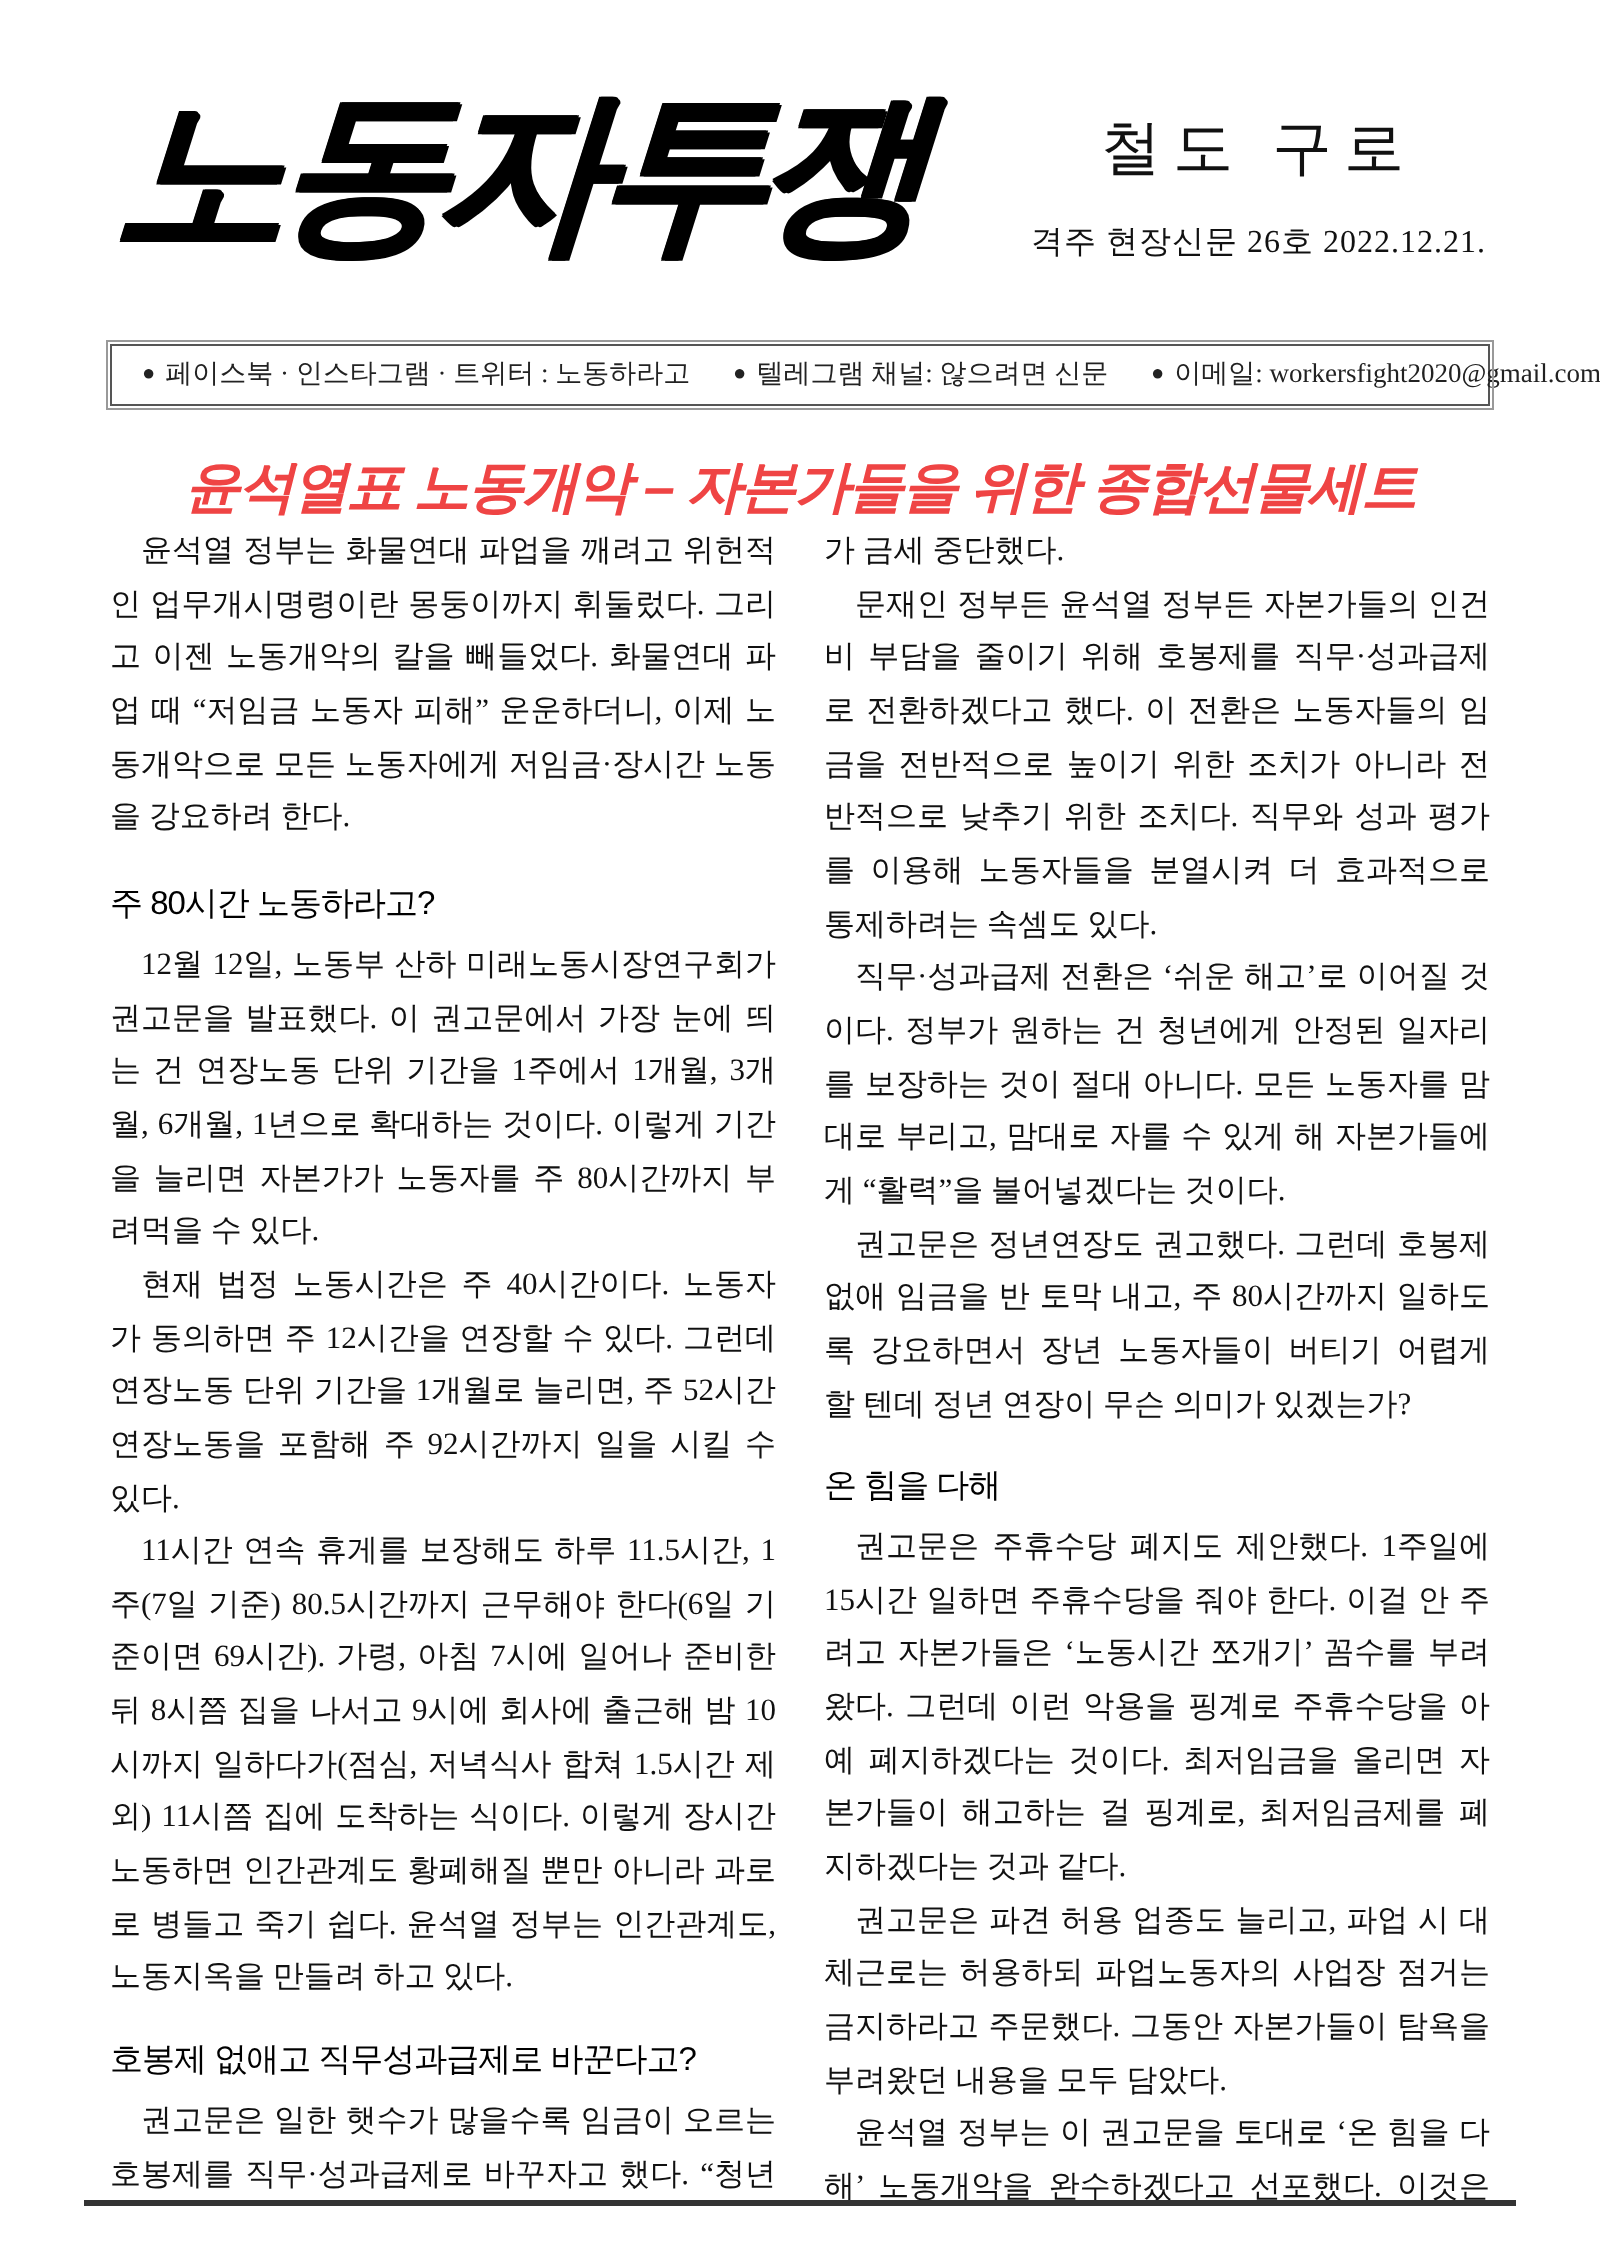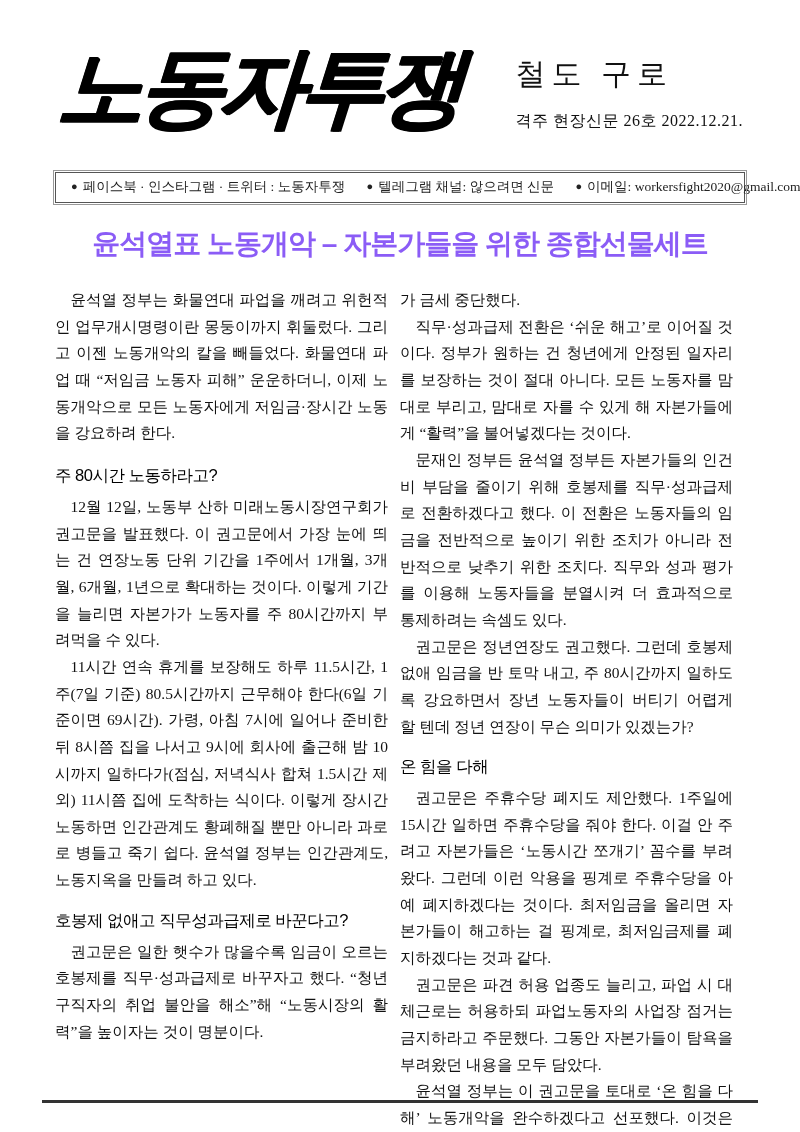--- a/index.html
+++ b/index.html
@@ -24,21 +24,21 @@
     font-family:"DejaVu Serif","Liberation Serif",serif;
     font-size:86px; line-height:1.1;
     font-weight:bold; font-style:italic;
     letter-spacing:-6px;
     transform:skewX(-4deg) scaleY(1.02);
     transform-origin:left bottom;
     text-shadow:1px 0 0 #000, 2px 1px 0 #000, 0 1px 0 #000;
     white-space:nowrap;
     color:#000;
   }
-  .mast-right { padding-top:14px; padding-right:2px; }
+  .mast-right { text-align:center; padding-top:14px; padding-right:2px; }
   .edition {
     font-size:30px; letter-spacing:6px; color:#111;
     font-family:"Liberation Serif","DejaVu Serif",serif;
   }
   .issue-line {
     margin-top:16px; font-size:16px; letter-spacing:0.5px; color:#111;
     white-space:nowrap;
   }
 
   
@@ -61,22 +61,21 @@
     text-align:center;
     font-family:"Liberation Sans","DejaVu Sans",sans-serif;
     font-weight:bold;
     font-size:28px;
     letter-spacing:-1px;
     white-space:nowrap;
   }
 
   
   .columns {
-    display:flex; gap:12px;
-    margin-top:24px;
+    display:flex; gap:24px;
     height:838px;
     overflow:hidden;
   }
   .col { width:333px; }
   .col p {
     font-size:15.5px;
     line-height:1.72;
     text-align:justify;
     text-indent:1em;
     color:#111;
@@ -108,43 +107,44 @@
 
     <div class="masthead">
       <div class="logo">노동자투쟁</div>
       <div class="mast-right">
         <div class="edition">철도 구로</div>
         <div class="issue-line">격주 현장신문 26호 2022.12.21.</div>
       </div>
     </div>
 
     <div class="info-bar">
-      <span class="info-item"><span class="info-bullet">●</span><span>페이스북 · 인스타그램 · 트위터 : 노동자투쟁</span></span>
+      <span class="info-item"><span class="info-bullet">●</span><span>페이스북 · 인스타그램 · 트위터 : 노동하라고</span></span>
       <span class="info-item"><span class="info-bullet">●</span><span>텔레그램 채널: 않으려면 신문</span></span>
       <span class="info-item"><span class="info-bullet">●</span><span>이메일: workersfight2020@gmail.com</span></span>
     </div>
 
-    <h1 class="headline" id="headline" style="color: #8b5cf6;">윤석열표 노동개악 – 자본가들을 위한 종합선물세트</h1>
+    <h1 class="headline" id="headline" style="color: #ef4444; font-style: italic;">윤석열표 노동개악 – 자본가들을 위한 종합선물세트</h1>
 
     <div class="columns">
 
       <div class="col">
         <p>윤석열 정부는 화물연대 파업을 깨려고 위헌적인 업무개시명령이란 몽둥이까지 휘둘렀다. 그리고 이젠 노동개악의 칼을 빼들었다. 화물연대 파업 때 “저임금 노동자 피해” 운운하더니, 이제 노동개악으로 모든 노동자에게 저임금·장시간 노동을 강요하려 한다.</p>
         <h2 class="first">주 80시간 노동하라고?</h2>
         <p>12월 12일, 노동부 산하 미래노동시장연구회가 권고문을 발표했다. 이 권고문에서 가장 눈에 띄는 건 연장노동 단위 기간을 1주에서 1개월, 3개월, 6개월, 1년으로 확대하는 것이다. 이렇게 기간을 늘리면 자본가가 노동자를 주 80시간까지 부려먹을 수 있다.</p>
+        <p>현재 법정 노동시간은 주 40시간이다. 노동자가 동의하면 주 12시간을 연장할 수 있다. 그런데 연장노동 단위 기간을 1개월로 늘리면, 주 52시간 연장노동을 포함해 주 92시간까지 일을 시킬 수 있다.</p>
         <p>11시간 연속 휴게를 보장해도 하루 11.5시간, 1주(7일 기준) 80.5시간까지 근무해야 한다(6일 기준이면 69시간). 가령, 아침 7시에 일어나 준비한 뒤 8시쯤 집을 나서고 9시에 회사에 출근해 밤 10시까지 일하다가(점심, 저녁식사 합쳐 1.5시간 제외) 11시쯤 집에 도착하는 식이다. 이렇게 장시간 노동하면 인간관계도 황폐해질 뿐만 아니라 과로로 병들고 죽기 쉽다. 윤석열 정부는 인간관계도, 노동지옥을 만들려 하고 있다.</p>
         <h2>호봉제 없애고 직무성과급제로 바꾼다고?</h2>
         <p>권고문은 일한 햇수가 많을수록 임금이 오르는 호봉제를 직무·성과급제로 바꾸자고 했다. “청년 구직자의 취업 불안을 해소”해 “노동시장의 활력”을 높이자는 것이 명분이다.</p>
 
       </div>
 
       <div class="col">
         <p class="cont">가 금세 중단했다.</p>
+        <p>문재인 정부든 윤석열 정부든 자본가들의 인건비 부담을 줄이기 위해 호봉제를 직무·성과급제로 전환하겠다고 했다. 이 전환은 노동자들의 임금을 전반적으로 높이기 위한 조치가 아니라 전반적으로 낮추기 위한 조치다. 직무와 성과 평가를 이용해 노동자들을 분열시켜 더 효과적으로 통제하려는 속셈도 있다.</p>
         <p>직무·성과급제 전환은 ‘쉬운 해고’로 이어질 것이다. 정부가 원하는 건 청년에게 안정된 일자리를 보장하는 것이 절대 아니다. 모든 노동자를 맘대로 부리고, 맘대로 자를 수 있게 해 자본가들에게 “활력”을 불어넣겠다는 것이다.</p>
-        <p>문재인 정부든 윤석열 정부든 자본가들의 인건비 부담을 줄이기 위해 호봉제를 직무·성과급제로 전환하겠다고 했다. 이 전환은 노동자들의 임금을 전반적으로 높이기 위한 조치가 아니라 전반적으로 낮추기 위한 조치다. 직무와 성과 평가를 이용해 노동자들을 분열시켜 더 효과적으로 통제하려는 속셈도 있다.</p>
         <p>권고문은 정년연장도 권고했다. 그런데 호봉제 없애 임금을 반 토막 내고, 주 80시간까지 일하도록 강요하면서 장년 노동자들이 버티기 어렵게 할 텐데 정년 연장이 무슨 의미가 있겠는가?</p>
         <h2>온 힘을 다해</h2>
         <p>권고문은 주휴수당 폐지도 제안했다. 1주일에 15시간 일하면 주휴수당을 줘야 한다. 이걸 안 주려고 자본가들은 ‘노동시간 쪼개기’ 꼼수를 부려 왔다. 그런데 이런 악용을 핑계로 주휴수당을 아예 폐지하겠다는 것이다. 최저임금을 올리면 자본가들이 해고하는 걸 핑계로, 최저임금제를 폐지하겠다는 것과 같다.</p>
         <p>권고문은 파견 허용 업종도 늘리고, 파업 시 대체근로는 허용하되 파업노동자의 사업장 점거는 금지하라고 주문했다. 그동안 자본가들이 탐욕을 부려왔던 내용을 모두 담았다.</p>
         <p>윤석열 정부는 이 권고문을 토대로 ‘온 힘을 다해’ 노동개악을 완수하겠다고 선포했다. 이것은 노동자계급 전체를 겨냥한 전쟁 선포다. 피할 수 없는 대결이 다가오고 있다. 가만히 앉아서 당하지 않으려면, 현장에서부터 그리고 지역과 산업의 장벽을 넘어 전체 노동자의 힘을 모아야 한다.</p>
       </div>
 
     </div>
   </div>
 

